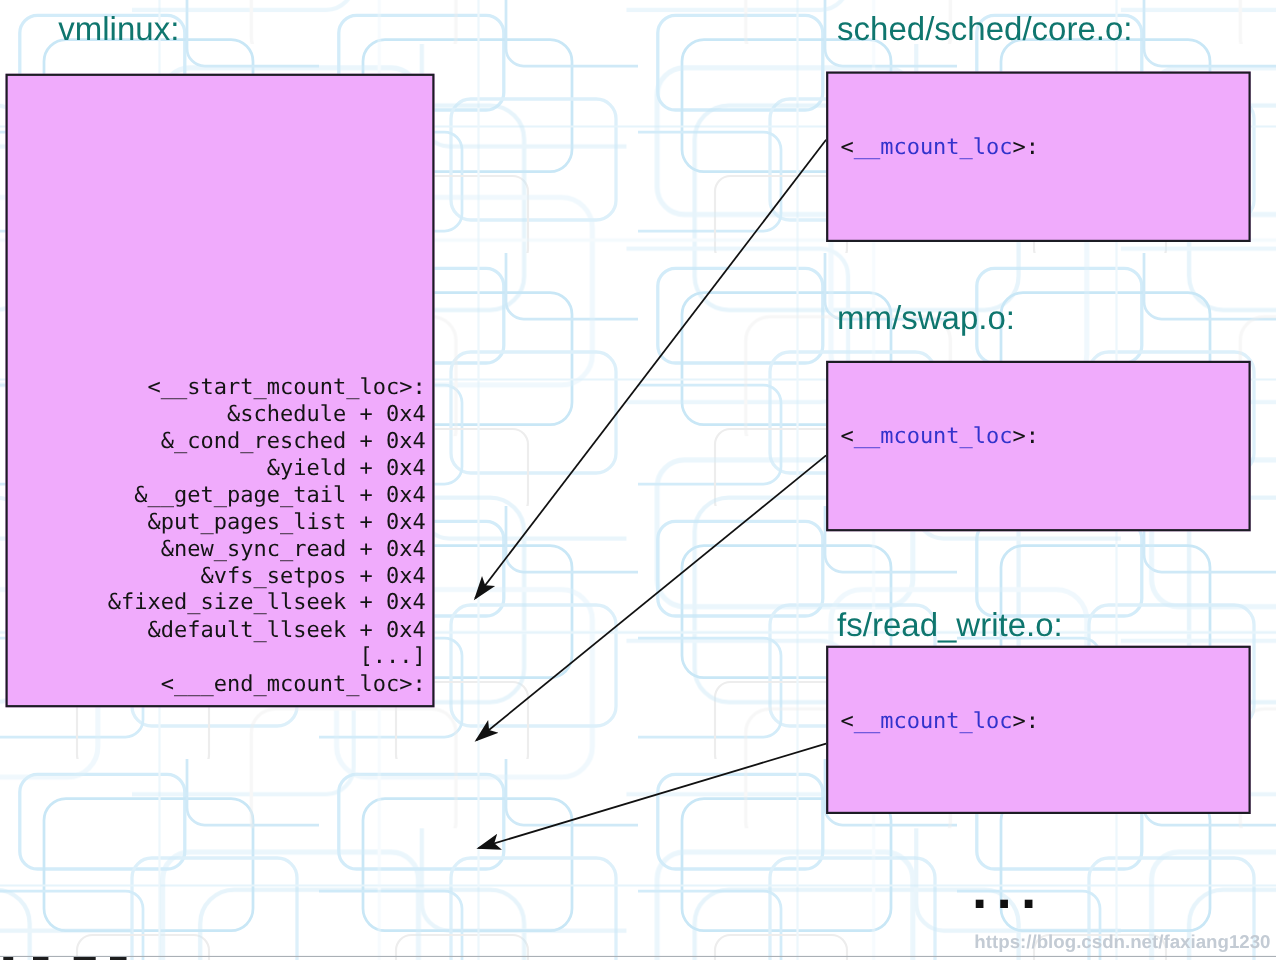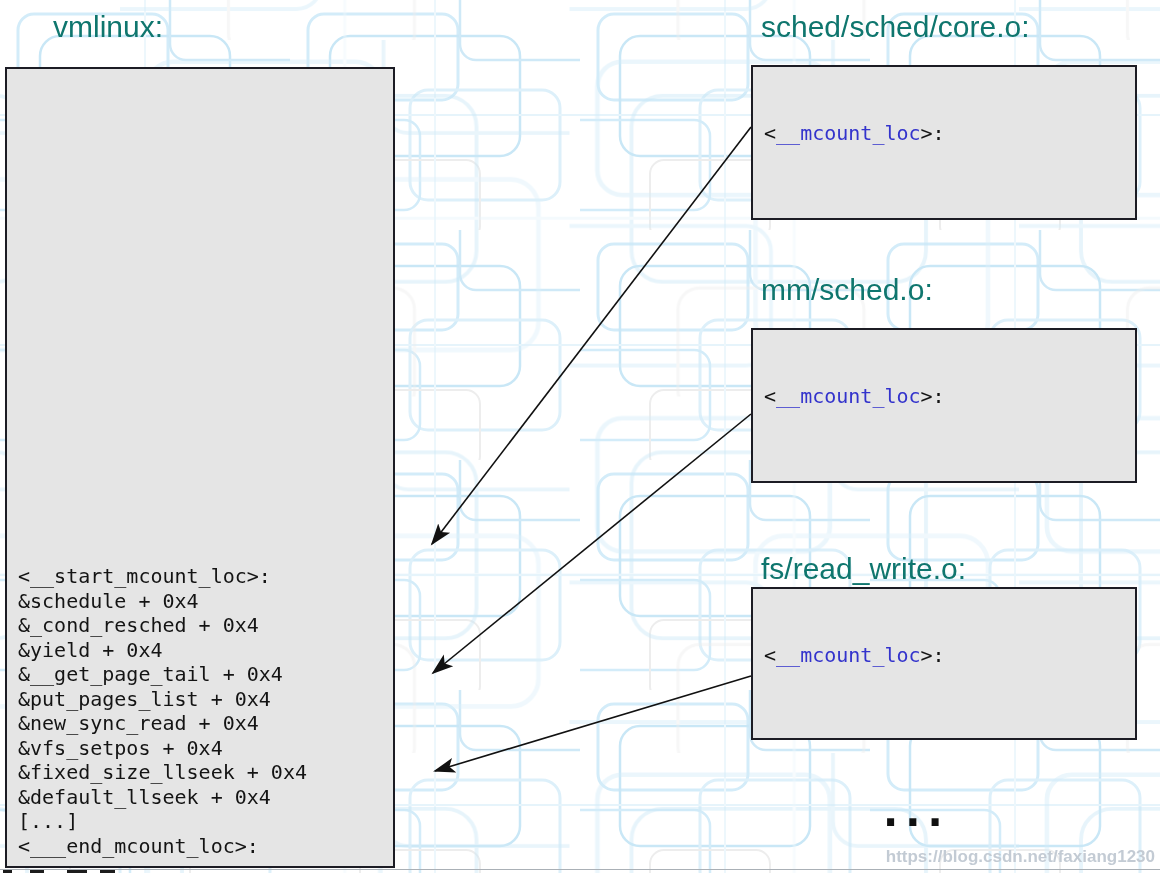--- a/index.html
+++ b/index.html
@@ -22,33 +22,34 @@
     font-size:30px;
     color:#0f766e;
     white-space:nowrap;
   }
   #title-vmlinux  { left:53px;  top:10px; }
   #title-core     { left:761px; top:10px; }
   #title-swap     { left:761px; top:273px; }
   #title-rw       { left:761px; top:552px; }
   .codebox {
     position:absolute;
-    background:#e5e5e5;            
+    background:#f0abfc;            
     border:2px solid #1c1c24;      
     font-size:20px;
     line-height:24.5px;
     white-space:pre;
     overflow:hidden;
     z-index:2;
   }
   .codeline { white-space:pre; }
   #vmlinux-box {
-    left:5px; top:67px; width:390px; height:801px;
+    left:5px; top:67px; width:390px; height:576px;
     display:flex; flex-direction:column; justify-content:flex-end;
     padding:6px 6px 8px 11px;
+    text-align:right;
   }
   .objbox { left:751px; width:386px; padding:5px 6px 5px 11px; }
   #objbox-0 { top:65px;  height:155px; }
   #objbox-1 { top:328px; height:155px; }
   #objbox-2 { top:587px; height:153px; }
   .mcount-link { color:#3333cc; }   
   #ellipsis {
     left:883px; top:789px;
     font-family:"DejaVu Sans", sans-serif;
     font-size:40px; font-weight:bold; letter-spacing:7px;
@@ -150,21 +151,21 @@
       
     
       
     
       
     
       
     </div>
 </div>
 
-<div class="layer title" id="title-swap">mm/sched.o:</div>
+<div class="layer title" id="title-swap">mm/swap.o:</div>
 <div class="codebox objbox" id="objbox-1">
   <div class="codeline"><span>&lt;</span><span class="mcount-link">__mcount_loc</span><span>&gt;:</span></div>
   <div>
     
   
       
     
       
     
       

